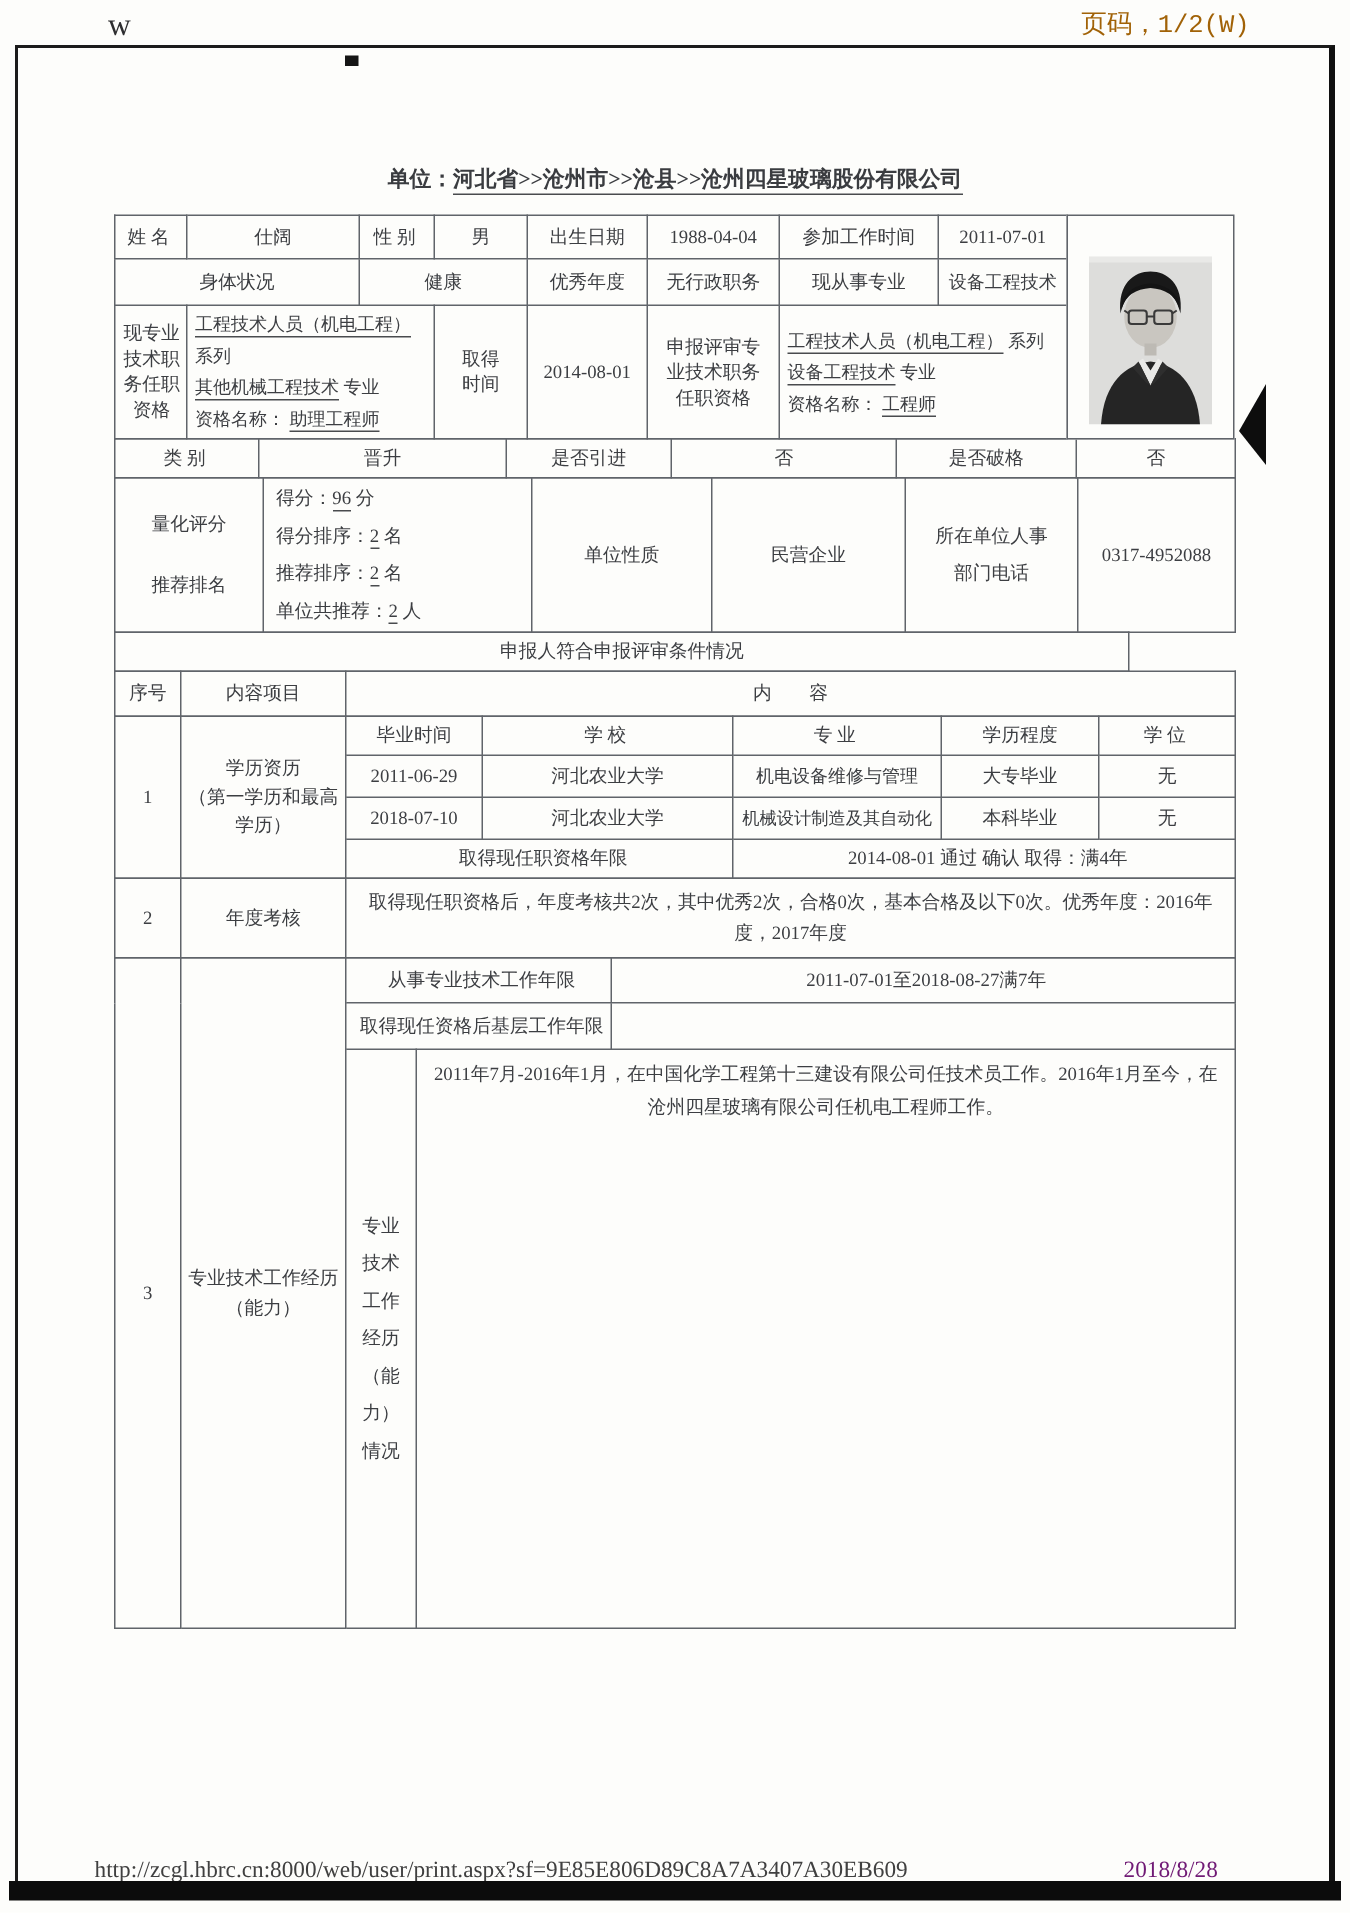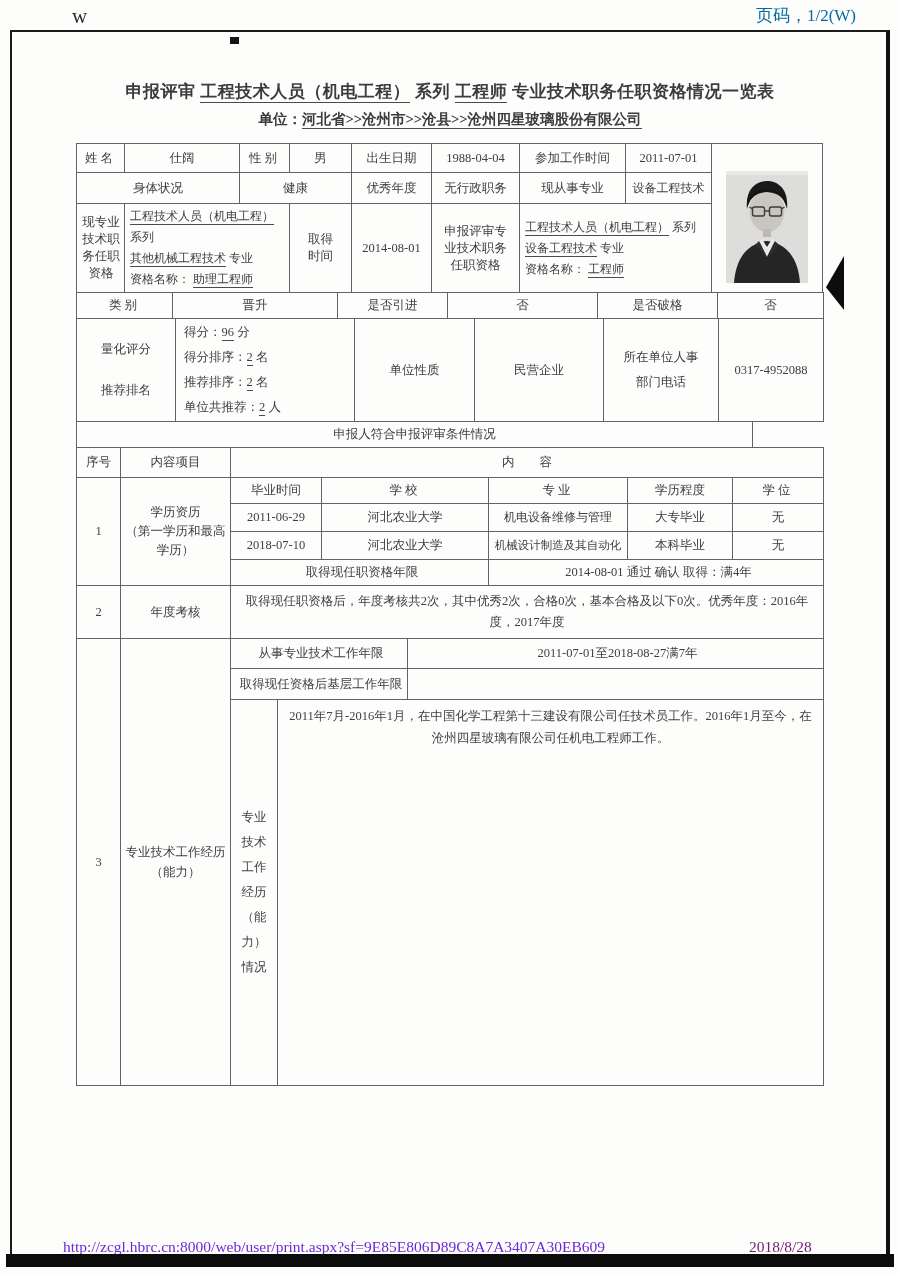--- a/index.html
+++ b/index.html
@@ -7,21 +7,21 @@
   .page{position:relative;width:900px;height:1275px;background:#fdfdfb;
         font-family:"Liberation Serif","DejaVu Serif",serif;color:#3c3e42;overflow:hidden;}
   
   .frame{position:absolute;left:10px;top:30px;width:874px;height:1224px;
          border-top:2px solid #1b1b1b;border-left:2px solid #1b1b1b;border-right:4px solid #101010;}
   .bottom-bar{position:absolute;left:6px;top:1254px;width:888px;height:13px;background:#0c0c0c;}
   .mark-sq{position:absolute;left:230px;top:37px;width:9px;height:7px;background:#151515;}
   .wedge{position:absolute;left:826px;top:256px;width:18px;height:54px;background:#0d0d0d;
          clip-path:polygon(100% 0,100% 100%,0 58%);}
   .hand-w{position:absolute;left:72px;top:4px;font-size:21px;color:#2e2e30;}
-  .page-label{position:absolute;right:44px;top:4px;font-size:17px;color:#0369a1;}
+  .page-label{position:absolute;right:67px;top:4px;font-size:17px;color:#a16207;font-family:Liberation Mono, monospace;}
   .title{position:absolute;left:0;top:80px;width:900px;text-align:center;
          font-size:17px;font-weight:bold;color:#3a3c40;letter-spacing:0.5px;}
   .unit-line{position:absolute;left:0;top:110px;width:900px;text-align:center;
          font-size:14.5px;font-weight:bold;color:#3a3c40;}
   .u{border-bottom:1.4px solid #494b4e;padding-bottom:1px;}
   
   .form{position:absolute;left:76px;top:143px;width:747px;}
   table{border-collapse:collapse;table-layout:fixed;width:677px;}
   table.tnarrow{width:635px;}
   td{border:1px solid #60646a;font-size:12.5px;padding:1px 3px;text-align:center;
@@ -30,46 +30,39 @@
   .sec1{display:flex;align-items:stretch;}
   .photo-box{width:112px;border:1px solid #60646a;margin-left:-1px;box-sizing:border-box;
              display:flex;align-items:flex-start;justify-content:center;padding-top:27px;background:#fdfdfb;}
   .lbl{letter-spacing:3px;}
   .left{text-align:center;}
   .qual-lines{text-align:left;line-height:21px;padding-left:5px;font-size:12px;}
   .score-lines{text-align:left;line-height:25px;padding-left:8px;}
   .vtop{vertical-align:top;text-align:center;line-height:22px;padding:5px 9px;}
   .banner td{height:23px;}
   .vlabel{line-height:25px;padding:4px 10px;}
-  .footer-url{position:absolute;left:63px;top:1238px;font-size:15.5px;color:#6d28d9;
+  .footer-url{position:absolute;left:63px;top:1238px;font-size:15.5px;color:#404040;
               border-bottom:1.5px solid #3a3f4a;padding-bottom:0px;}
   .footer-date{position:absolute;left:749px;top:1238px;font-size:15.5px;color:#701a75;}
   .wrapnarrow{display:inline-block;width:28px;line-height:17px;}
   .lblwrap{display:inline-block;width:72px;line-height:17px;}
   .lblwrap3{display:inline-block;width:42px;line-height:17px;}
 </style>
 </head>
 <body>
 
 <div class="page">
 
   <div class="frame"></div>
   <div class="mark-sq"></div>
   <div class="wedge"></div>
 
   <span class="hand-w">w</span>
   <span class="page-label">页码，1/2(W)</span>
 
-  <div class="title">
-    <span>申报评审</span>
-    <span class="u">工程技术人员（机电工程）</span>
-    <span>系列</span>
-    <span class="u">工程师</span>
-    <span>专业技术职务任职资格情况一览表</span>
-  </div>
 
   <div class="unit-line">
     <span>单位：</span><span class="u">河北省&gt;&gt;沧州市&gt;&gt;沧县&gt;&gt;沧州四星玻璃股份有限公司</span>
   </div>
 
   <div class="form">
 
     <div class="sec1">
       <table class="tnarrow">
         <colgroup>

